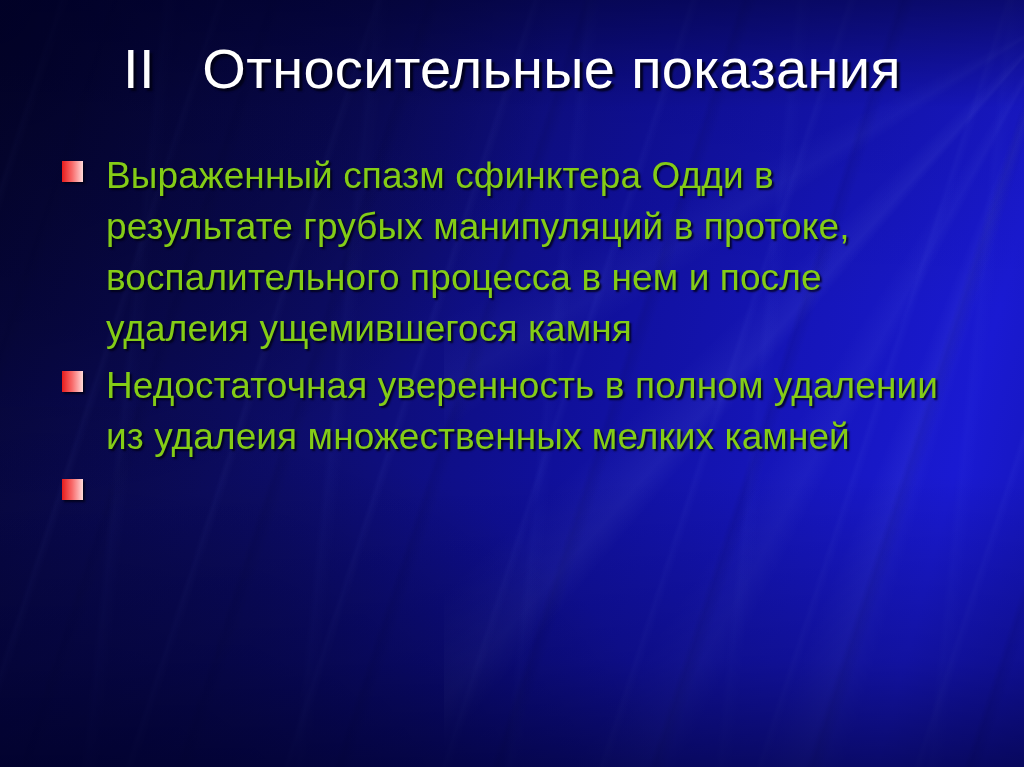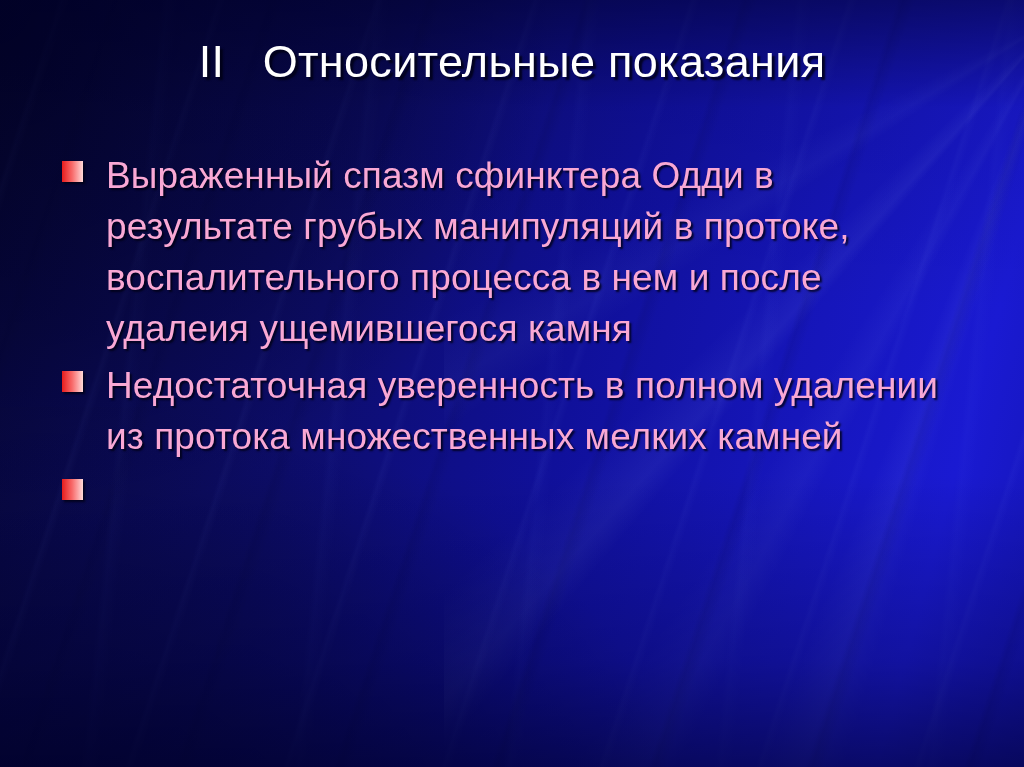--- a/index.html
+++ b/index.html
@@ -119,21 +119,21 @@
     position: absolute;
     inset: 0;
   }
   .title {
     position: absolute;
     top: 36px;
     left: 0;
     width: 1024px;
     text-align: center;
     color: #ffffff;
-    font-size: 45px;
+    font-size: 56px;
     font-weight: normal;
     letter-spacing: 0.3px;
     white-space: pre;
     text-shadow: 3px 3px 2px rgba(0,0,20,0.85);
   }
   .body-list {
     position: absolute;
     top: 150px;
     left: 60px;
     width: 900px;
@@ -146,21 +146,21 @@
   .bullet-marker {
     position: absolute;
     left: 2px;
     top: 11px;
     width: 21px;
     height: 21px;
     background: linear-gradient(to right, #e81c1c 0%, #f86a6a 48%, #ffd9d9 100%);
     box-shadow: 2px 2px 2px rgba(0,0,20,0.8);
   }
   .bullet-text {
-    color: #f9a8d4;
+    color: #84cc16;
     font-size: 37px;
     line-height: 51px;
     font-weight: normal;
     text-shadow: 2px 2px 2px rgba(0,0,20,0.85);
     letter-spacing: 0.1px;
   }
 </style>
 </head>
 <body>
 
@@ -180,21 +180,21 @@
 
     <div class="body-list">
 
       <div class="bullet-item">
         <span class="bullet-marker"></span>
         <span class="bullet-text">Выраженный спазм сфинктера Одди в результате грубых манипуляций в протоке, воспалительного процесса в нем и после удалеия ущемившегося камня</span>
       </div>
 
       <div class="bullet-item">
         <span class="bullet-marker"></span>
-        <span class="bullet-text">Недостаточная уверенность в полном удалении из протока множественных мелких камней</span>
+        <span class="bullet-text">Недостаточная уверенность в полном удалении из удалеия множественных мелких камней</span>
       </div>
 
       <div class="bullet-item">
         <span class="bullet-marker"></span>
       </div>
 
     </div>
   </div>
 </div>
 

